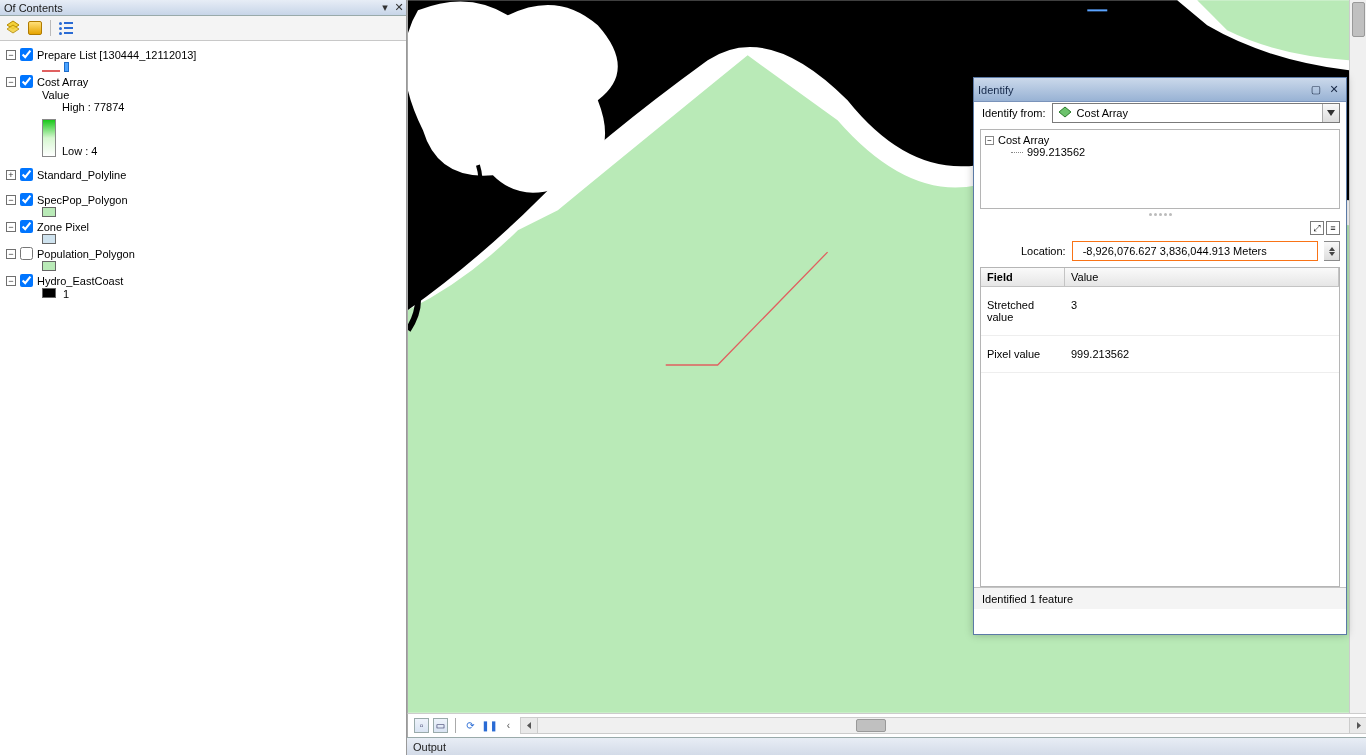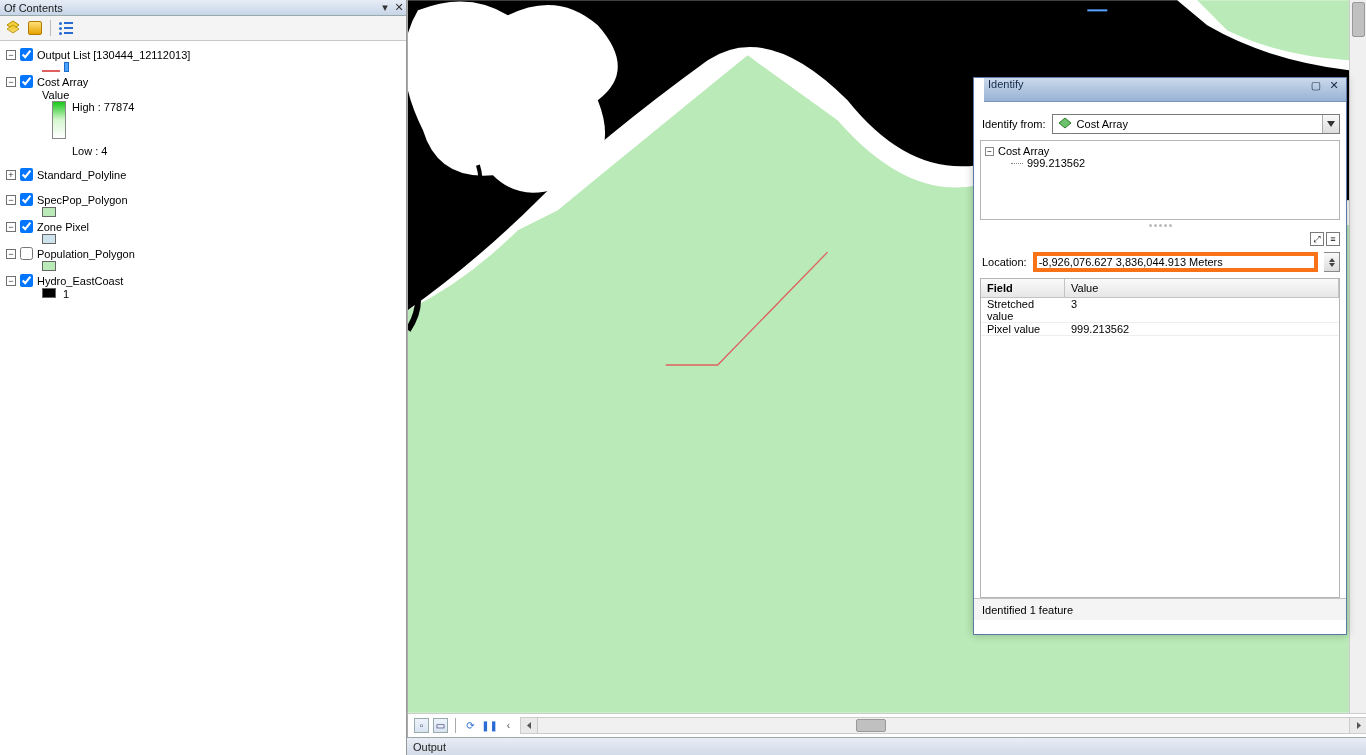--- a/index.html
+++ b/index.html
@@ -36,21 +36,21 @@
 .layer-row .expander{width:10px; height:10px; border:1px solid #707070; font-size:9px; line-height:8px; text-align:center; cursor:pointer; color:#333;}
 .layer-row input[type=checkbox]{width:13px; height:13px;}
 .layer-sub{margin-left:38px;}
 .swatch{width:14px;height:10px;border:1px solid #666; display:inline-block;}
 .swatch.green{background:#b9eab7;}
 .swatch.lightblue{background:#cfe3ef;}
 .swatch.black{background:#000;}
 .polyline-swatch{width:18px;height:2px;background:#e06060;display:inline-block; margin-right:1px;}
 .polyline-swatch.blue{background:#4aa3ff; width:5px; height:10px; border:1px solid #1d6cc9;}
 .gradient-swatch{width:14px;height:38px; background:linear-gradient(#18c718,#d6f7d0,#ffffff); border:1px solid #888;}
-.raster-legend{display:flex; gap:6px; margin-left:48px; align-items:flex-start;}
+.raster-legend{display:flex; gap:6px; margin-left:38px; align-items:flex-end;}
 .raster-legend .labels{display:flex; flex-direction:column; justify-content:space-between; height:56px; font-size:11px;}
 
 
 .map{
   position:absolute; top:0; left:407px; width:959px; height:713px; background:#fff; overflow:hidden; border-left:1px solid #aaa;
 }
 .map svg{width:100%; height:100%;}
 .map .vscroll{position:absolute; right:0; top:0; width:17px; height:713px; background:#f0f0f0; border-left:1px solid #ccc;}
 .map .vscroll .thumb{position:absolute; left:2px; width:13px; background:#c0c0c0; border:1px solid #999; border-radius:2px;}
 
@@ -77,55 +77,54 @@
   padding-left:6px; display:flex; align-items:center; font-size:11px; color:#222;
 }
 
 
 .identify{
   position:absolute; top:77px; left:973px; width:374px; height:558px;
   border:1px solid #5b7aa6; background:#fff; box-shadow:0 0 8px rgba(0,0,0,0.25);
 }
 .identify .titlebar{
   height:24px; background:linear-gradient(#cbd9eb,#98b2d4);
-  display:flex; padding:0 4px; color:#15294a; font-size:12px;
+  display:flex; align-items:center; padding:0 4px; color:#15294a; font-size:12px;
   border-bottom:1px solid #7a93ba;
-  margin-left:10px;
 }
 .identify .titlebar .spacer{flex:1;}
 .identify .titlebar .winbtn{width:16px; height:14px; margin-left:2px; display:flex; align-items:center; justify-content:center; cursor:pointer; color:#1a2a46;}
-.identify .from-row{display:flex; align-items:center; padding:12px 6px 6px 8px; gap:6px;}
+.identify .from-row{display:flex; align-items:center; padding:1px 6px 6px 8px; gap:6px;}
 .identify .from-row label{font-size:11px;}
 .identify .from-row .combo{flex:1; display:flex; align-items:center; border:1px solid #7a7a7a; background:#fff; height:20px;}
 .identify .from-row .combo .icon{width:16px;height:16px; margin:0 4px; display:flex; align-items:center; justify-content:center;}
 .identify .from-row .combo .sel{flex:1; font-size:11px; padding-left:0;}
 .identify .from-row .combo .arrow{width:17px;height:18px; border-left:1px solid #aaa; background:linear-gradient(#f9f9f9,#ddd); display:flex; align-items:center; justify-content:center;}
 .identify .tree{
   margin:0 6px; height:80px; border:1px solid #b5b5b5; background:#fff; padding:4px; font-size:11px;
 }
 .identify .tree .node{display:flex; align-items:center; gap:4px;}
 .identify .tree .tree-exp{width:9px;height:9px;border:1px solid #888; font-size:8px; line-height:7px; text-align:center; cursor:pointer;}
 .identify .tree .child{margin-left:26px; display:flex; align-items:center;}
 .identify .tree .child::before{content:''; display:inline-block; width:12px; border-bottom:1px dotted #888; margin-right:4px;}
 .identify .gripper{height:10px; display:flex; justify-content:center; align-items:center; gap:2px;}
 .identify .gripper span{width:3px;height:3px;background:#bbb;border-radius:50%;}
 .identify .tools-right{display:flex; justify-content:flex-end; gap:2px; padding-right:6px; margin-top:2px;}
 .identify .tools-right .m{width:14px;height:14px;border:1px solid #7a7a7a;background:#fff;cursor:pointer; font-size:9px; display:flex; align-items:center; justify-content:center;}
-.identify .loc-row{display:flex; align-items:center; padding:6px 6px 4px 8px; gap:6px;}
-.identify .loc-row .loc-input{flex:1; height:20px; border:4px solid #f97316; background:#fff; padding-left:2px; font-size:11px; display:flex; align-items:center;}
+.identify .loc-row{display:flex; align-items:center; padding:6px 6px 4px 8px; gap:6px;margin-left:39px;}
+.identify .loc-row .loc-input{flex:1; height:20px; border:1px solid #f97316; background:#fff; padding-left:10px; font-size:11px; display:flex; align-items:center;}
 .identify .loc-row .unitbtn{width:16px;height:20px;border:1px solid #8a8a8a;border-left:none;background:linear-gradient(#f9f9f9,#ddd); display:flex; align-items:center; justify-content:center;}
 .identify .grid{
   margin:2px 6px 0 6px; height:320px; border:1px solid #b5b5b5; background:#fff; display:flex; flex-direction:column;
 }
 .identify .grid .hdr{display:flex; background:linear-gradient(#fafafa,#e6e6e6); border-bottom:1px solid #c4c4c4;}
 .identify .grid .hdr div{padding:3px 6px; border-right:1px solid #c4c4c4; font-size:11px;}
 .identify .grid .hdr .c1{width:84px;font-weight:bold;}
 .identify .grid .hdr .c2{flex:1;}
 .identify .grid .row{display:flex; border-bottom:1px solid #eee;}
-.identify .grid .row div{padding:0 6px; font-size:11px;}
+.identify .grid .row div{padding:12px 6px; font-size:11px;}
 .identify .grid .row .c1{width:84px;}
 .identify .grid .row .c2{flex:1;}
 .identify .status{
   height:22px; border-top:1px solid #c4c4c4; margin-top:auto; background:#f4f4f4;
   display:flex; align-items:center; padding-left:8px; font-size:11px;
 }
 </style>
 </head>
 <body>
 
@@ -164,21 +163,21 @@
             <span class="line"></span>
           </span>
       </span>
     </div>
   </div>
   <div class="toc-body">
 
     <div class="layer-row">
       <span class="expander">−</span>
       <input type="checkbox" checked="" style="">
-      <span>Output List [130444_12112013]</span>
+      <span>Prepare List [130444_12112013]</span>
     </div>
     <div class="layer-sub">
       <span class="polyline-swatch"></span>
       <span class="polyline-swatch blue"></span>
     </div>
 
     <div class="layer-row">
       <span class="expander">−</span>
       <input type="checkbox" checked="" style="">
       <span>Cost Array</span>

